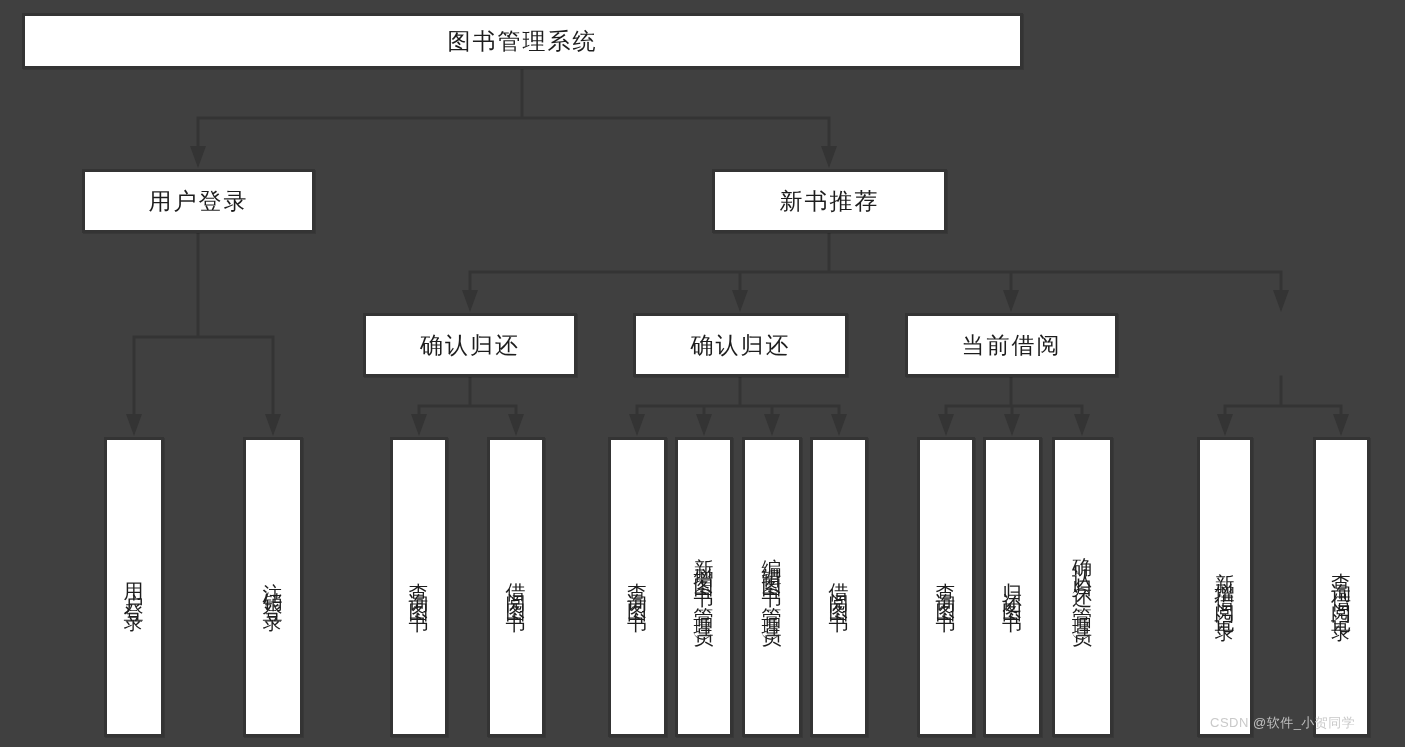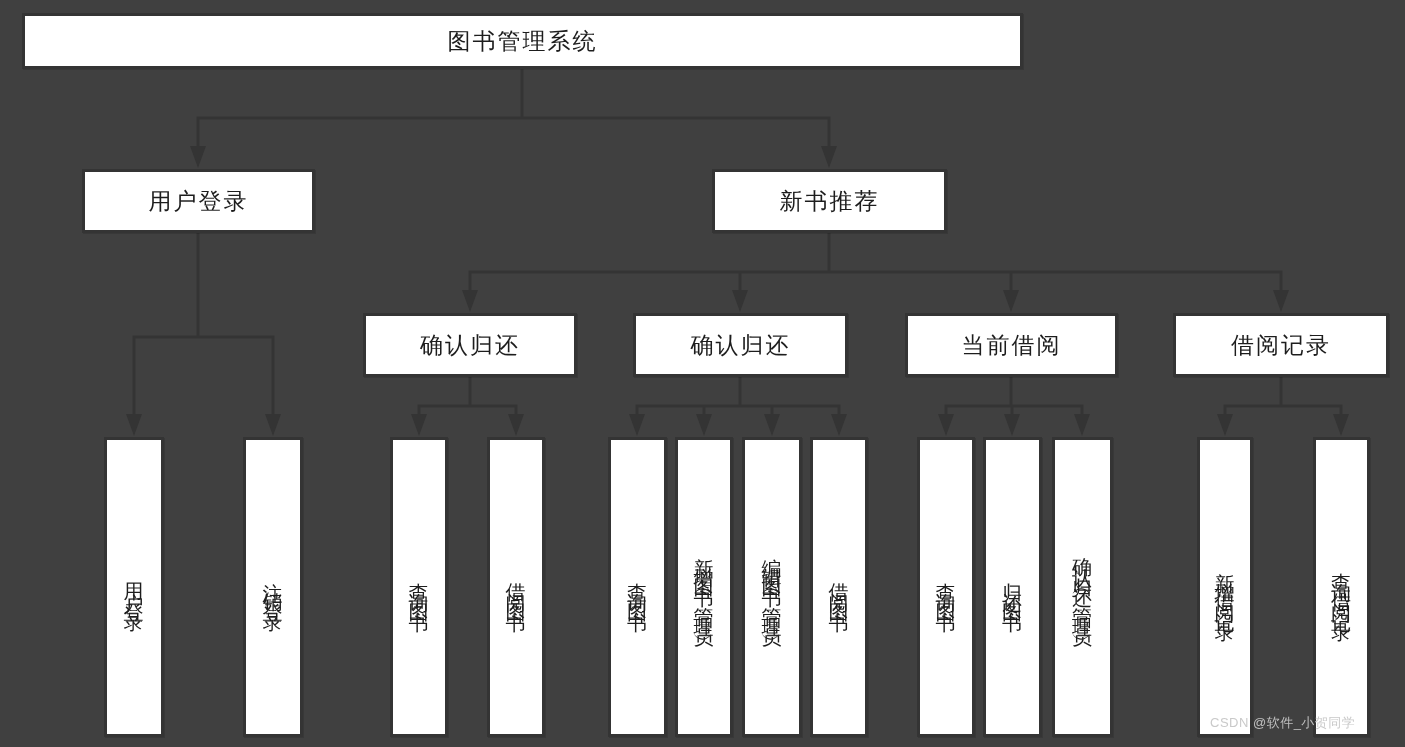--- a/index.html
+++ b/index.html
@@ -85,23 +85,20 @@
 
   <div class="box hbox" style="left:363px;top:313px;width:214px;height:64px">
     <span>确认归还</span>
   </div>
   <div class="box hbox" style="left:633px;top:313px;width:215px;height:64px">
     <span>确认归还</span>
   </div>
   <div class="box hbox" style="left:905px;top:313px;width:213px;height:64px">
     <span>当前借阅</span>
   </div>
-  <div class="box hbox" style="left:1173px;top:313px;width:216px;height:64px">
-    <span>借阅记录</span>
-  </div>
 
   <div class="box vbox" style="left:104px;top:437px;width:60px;height:300px">
     <span>用户登录</span>
   </div>
   <div class="box vbox" style="left:243px;top:437px;width:60px;height:300px">
     <span>注销登录</span>
   </div>
 
   <div class="box vbox" style="left:390px;top:437px;width:58px;height:300px">
     <span>查询图书</span>

